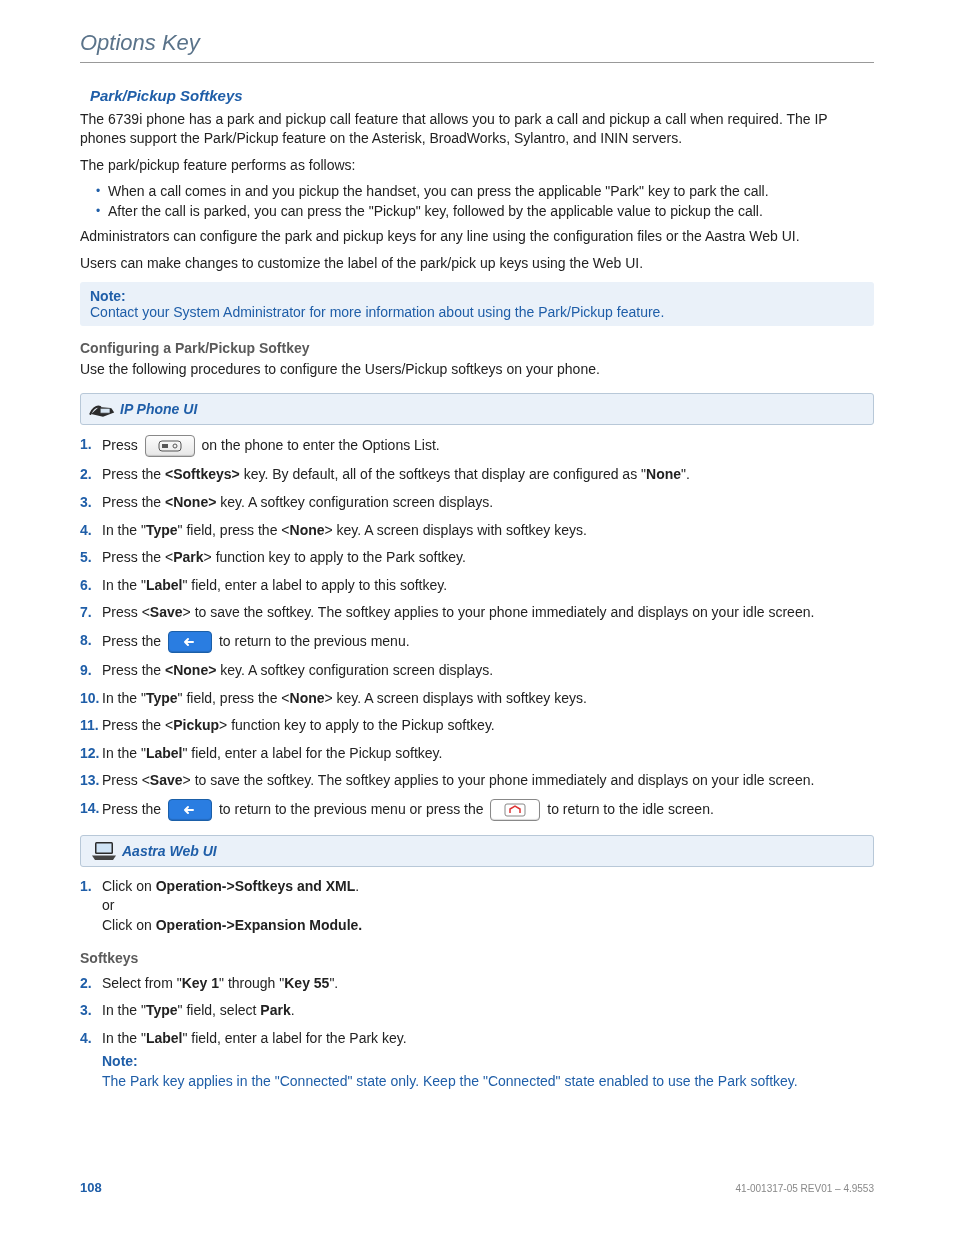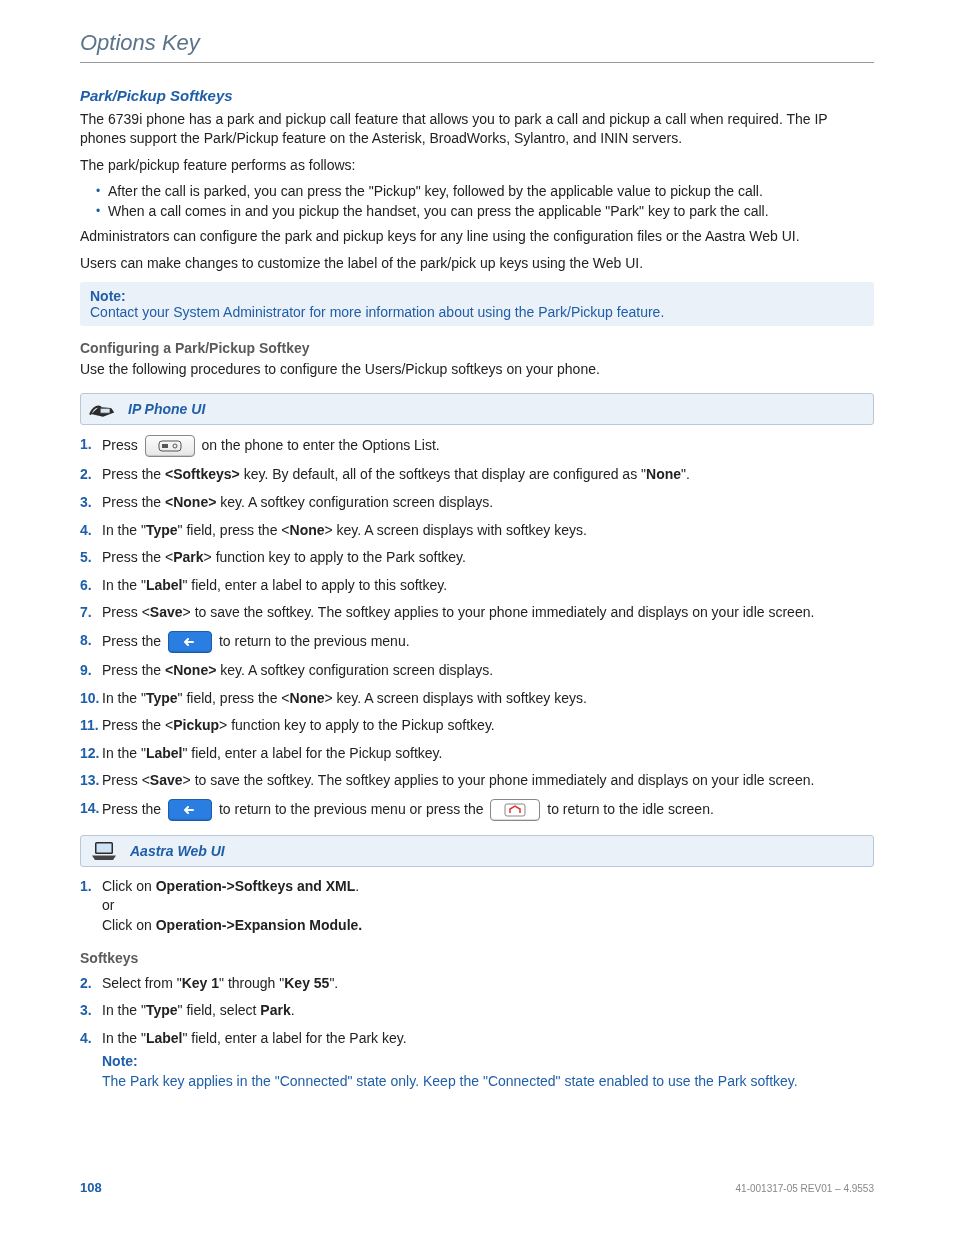--- a/index.html
+++ b/index.html
@@ -23,21 +23,21 @@
     font-weight: 400;
     padding-bottom: 6px;
     border-bottom: 1px solid #999;
     margin-bottom: 24px;
   }
   .h2 {
     font-weight: bold;
     font-style: italic;
     color: #1f5ea8;
     font-size: 15px;
-    margin: 10px 0 6px 0;
+    margin: 10px 0 6px 10px;
   }
   .h3 {
     font-weight: bold;
     color: #5b5b5b;
     font-size: 14px;
     margin: 14px 0 4px 0;
   }
   p { margin: 4px 0 8px 0; line-height: 1.35; }
   ul.bullets { margin: 4px 0 8px 0; padding-left: 16px; }
   ul.bullets li { list-style: none; position: relative; padding-left: 12px; margin: 4px 0; }
@@ -51,21 +51,21 @@
   .note-box .note-label { font-weight: bold; color: #1f5ea8; }
   .note-box .note-body { color: #1f5ea8; }
   .ui-bar {
     background: #eaf1f9;
     border: 1px solid #b8c8d8;
     border-radius: 3px;
     padding: 4px 8px;
     margin: 14px 0 10px 0;
     display: flex;
     align-items: center;
-    gap: 11px;
+    gap: 3px;
   }
   .ui-bar .bar-title { font-weight: bold; font-style: italic; color: #1f5ea8; font-size: 14px; }
   .phone-icon { width: 28px; height: 22px; }
   .laptop-icon { width: 30px; height: 22px; }
   ol.steps { margin: 8px 0; padding: 0; list-style: none; counter-reset: step; }
   ol.steps > li {
     counter-increment: step;
     position: relative;
     padding-left: 22px;
     margin: 8px 0;
@@ -113,22 +113,22 @@
 <body>
 
 <div class="page">
 
   <div class="header-title">Options Key</div>
 
   <div class="h2">Park/Pickup Softkeys</div>
   <p>The 6739i phone has a park and pickup call feature that allows you to park a call and pickup a call when required. The IP phones support the Park/Pickup feature on the Asterisk, BroadWorks, Sylantro, and ININ servers.</p>
   <p>The park/pickup feature performs as follows:</p>
   <ul class="bullets">
+    <li>When a call comes in and you pickup the handset, you can press the applicable "Park" key to park the call.</li>
     <li>After the call is parked, you can press the "Pickup" key, followed by the applicable value to pickup the call.</li>
-    <li>When a call comes in and you pickup the handset, you can press the applicable "Park" key to park the call.</li>
   </ul>
   <p>Administrators can configure the park and pickup keys for any line using the configuration files or the Aastra Web UI.</p>
   <p>Users can make changes to customize the label of the park/pick up keys using the Web UI.</p>
 
   <div class="note-box">
     <div class="note-label">Note:</div>
     <div class="note-body">Contact your System Administrator for more information about using the Park/Pickup feature.</div>
   </div>
 
   <div class="h3">Configuring a Park/Pickup Softkey</div>

